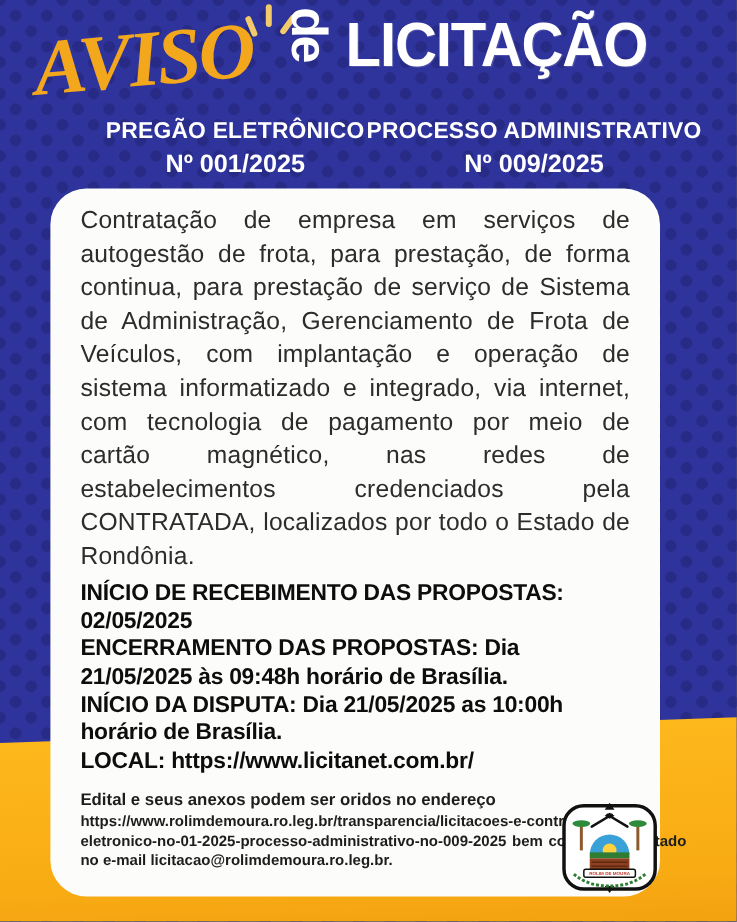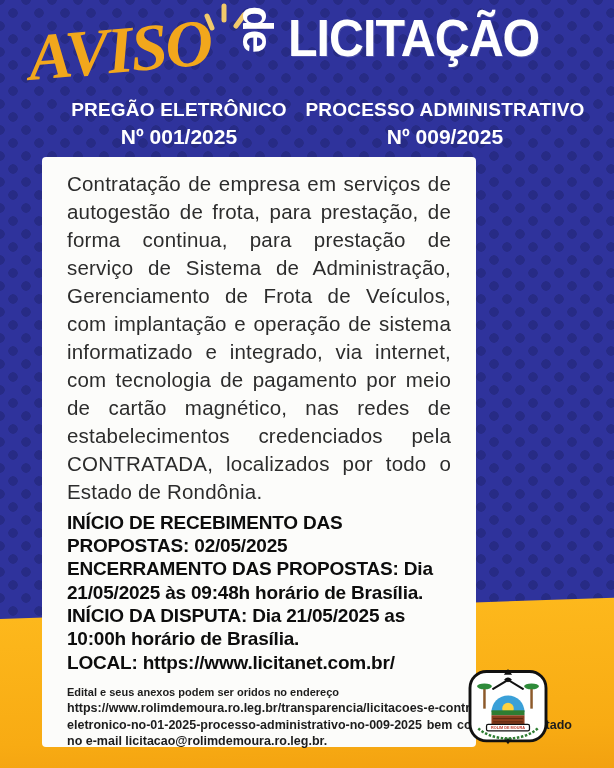--- a/index.html
+++ b/index.html
@@ -40,38 +40,38 @@
     position:absolute;left:288px;top:12px;width:320px;
     font-size:52px;font-weight:bold;color:#ffffff;
     letter-spacing:-1px;line-height:1;
     transform:scaleX(0.93);transform-origin:left center;
     text-shadow:1px 1px 0 rgba(255,255,255,.15);
     z-index:2;
   }
   .sub-col{position:absolute;top:99px;text-align:center;color:#fff;z-index:2;}
   .sub-col .heading{font-size:19px;font-weight:bold;letter-spacing:.2px;line-height:1.15;}
   .sub-col .number{font-size:21px;font-weight:bold;margin-top:4px;}
-  .sub-left{left:28px;width:302px;}
+  .sub-left{left:45px;width:302px;}
   .sub-right{left:298px;width:294px;}
   
   .card{
-    position:absolute;left:42px;top:157px;width:434px;height:590px;
-    background:#fcfcfa;border-radius:4px;box-sizing:border-box;
+    position:absolute;left:42px;top:157px;width:508px;height:590px;
+    background:#fcfcfa;border-radius:30px;box-sizing:border-box;
     padding:13px 25px 0 25px;z-index:2;
   }
   .body-text{
     font-size:20.5px;line-height:1.365;letter-spacing:.2px;
     color:#2c2c2c;text-align:justify;
   }
   .schedule{margin-top:5px;color:#0d0d0d;}
   .schedule .line{
     font-size:19px;font-weight:bold;line-height:1.23;letter-spacing:-.2px;
   }
   .fine-print{margin-top:11px;color:#1d1d1d;width:505px;}
-  .fine-print .fp1{font-size:11px;font-weight:bold;line-height:1.3;}
+  .fine-print .fp1{font-size:14px;font-weight:bold;line-height:1.3;}
   .fine-print .fp2{
     font-size:12.5px;font-weight:bold;line-height:1.3;
     text-align:justify;overflow-wrap:break-word;margin-top:1px;
   }
   
   .crest{position:absolute;left:424px;top:512px;width:84px;height:76px;}
   
   .org{
     position:absolute;right:28px;top:735px;width:190px;
     text-align:center;z-index:3;

